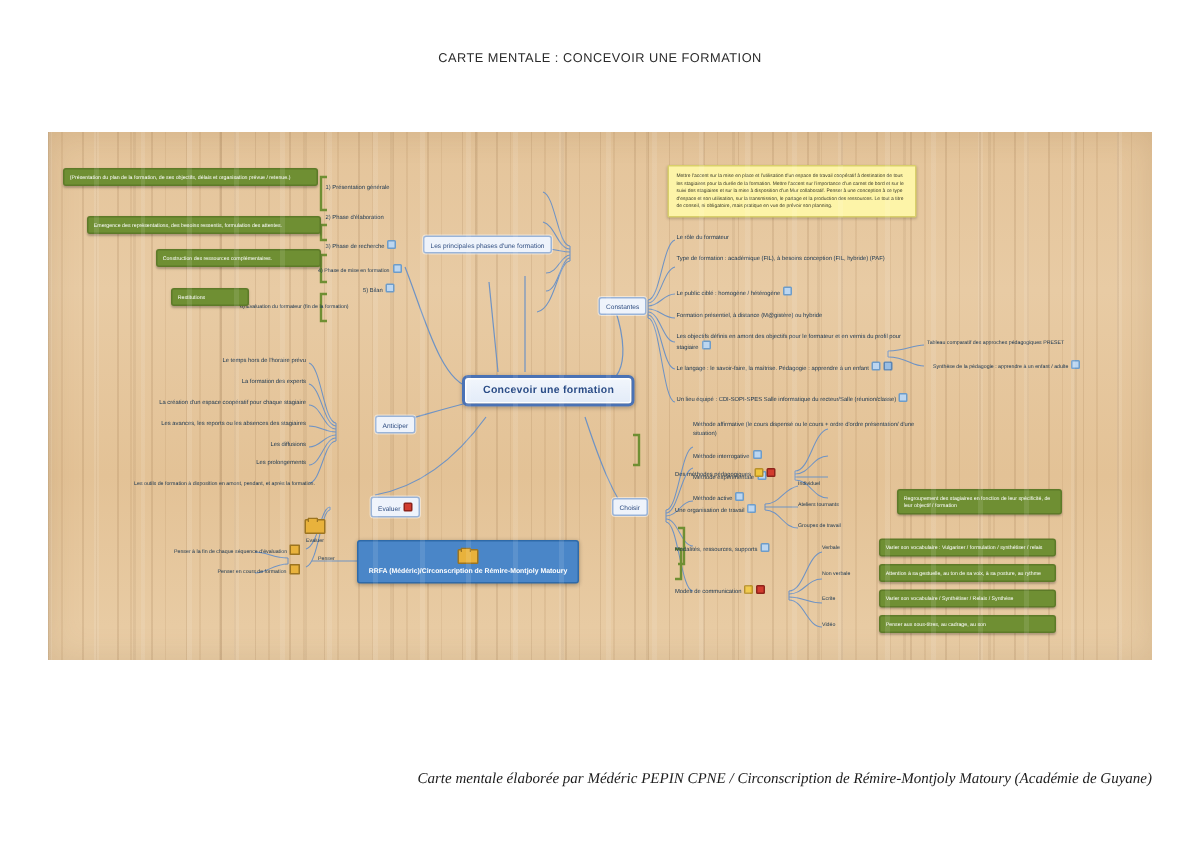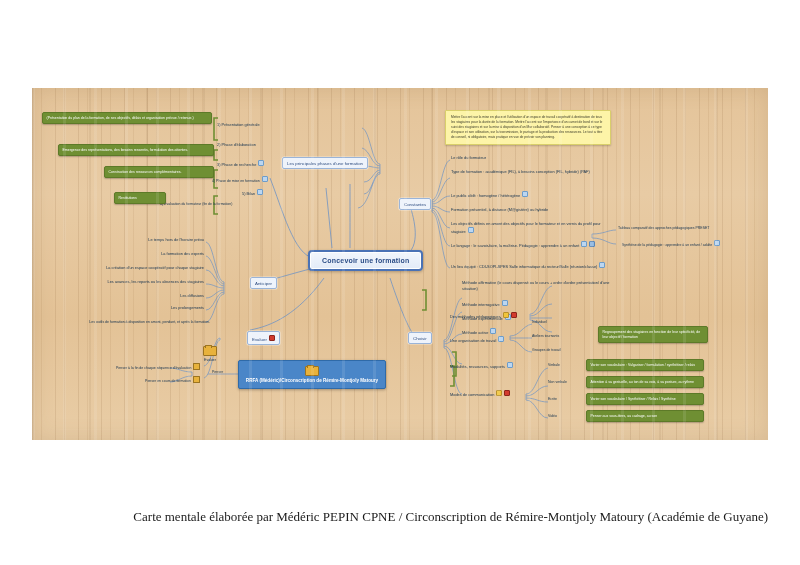--- a/index.html
+++ b/index.html
@@ -86,29 +86,30 @@
   .folder-ico{
     width:12px;height:8px;background:#e8b23c;border:.7px solid #9c7420;
     border-radius:1px;margin:0 auto 2px;position:relative;
   }
   .folder-ico:before{
     content:"";position:absolute;left:1px;top:-2px;width:5px;height:2px;
     background:#e8b23c;border:.7px solid #9c7420;border-bottom:none;border-radius:1px 1px 0 0;
   }
   .footer{
     position:absolute;left:0;right:32px;bottom:40px;text-align:right;
-    font-family:"Liberation Serif", serif;
-    font-size:13px;color:#1b1b1b;margin-top:21px;
+    font-family:"Liberation Serif", serif;font-style:italic;
+    font-size:10px;color:#1b1b1b;margin-top:21px;
   }
 </style>
 </head>
 <body>
 
 <div class="page">
 
+  <div class="doc-title">CARTE MENTALE : CONCEVOIR UNE FORMATION</div>
 
   <div class="canvas">
 
     <svg class="wires" viewBox="0 0 736 352" preserveAspectRatio="none">
       <g fill="none" stroke="#6f93c4" stroke-width="0.8">
 
         <path d="M282,170 C262,168 250,120 238,90"></path>
 
         <path d="M372,168 C390,160 382,130 378,118"></path>
 

